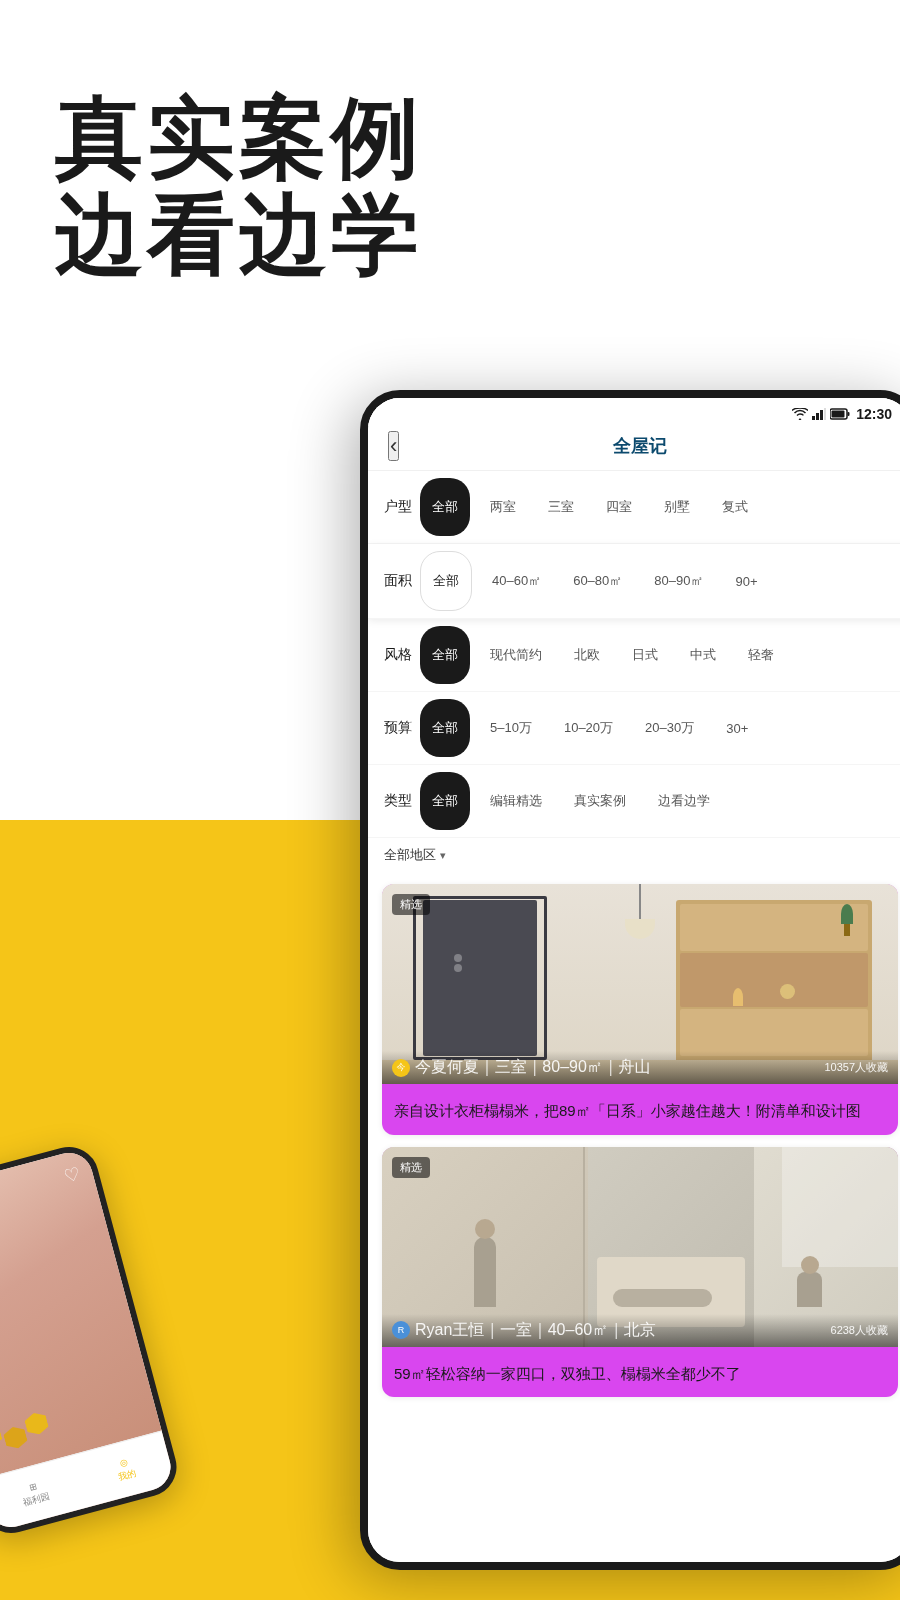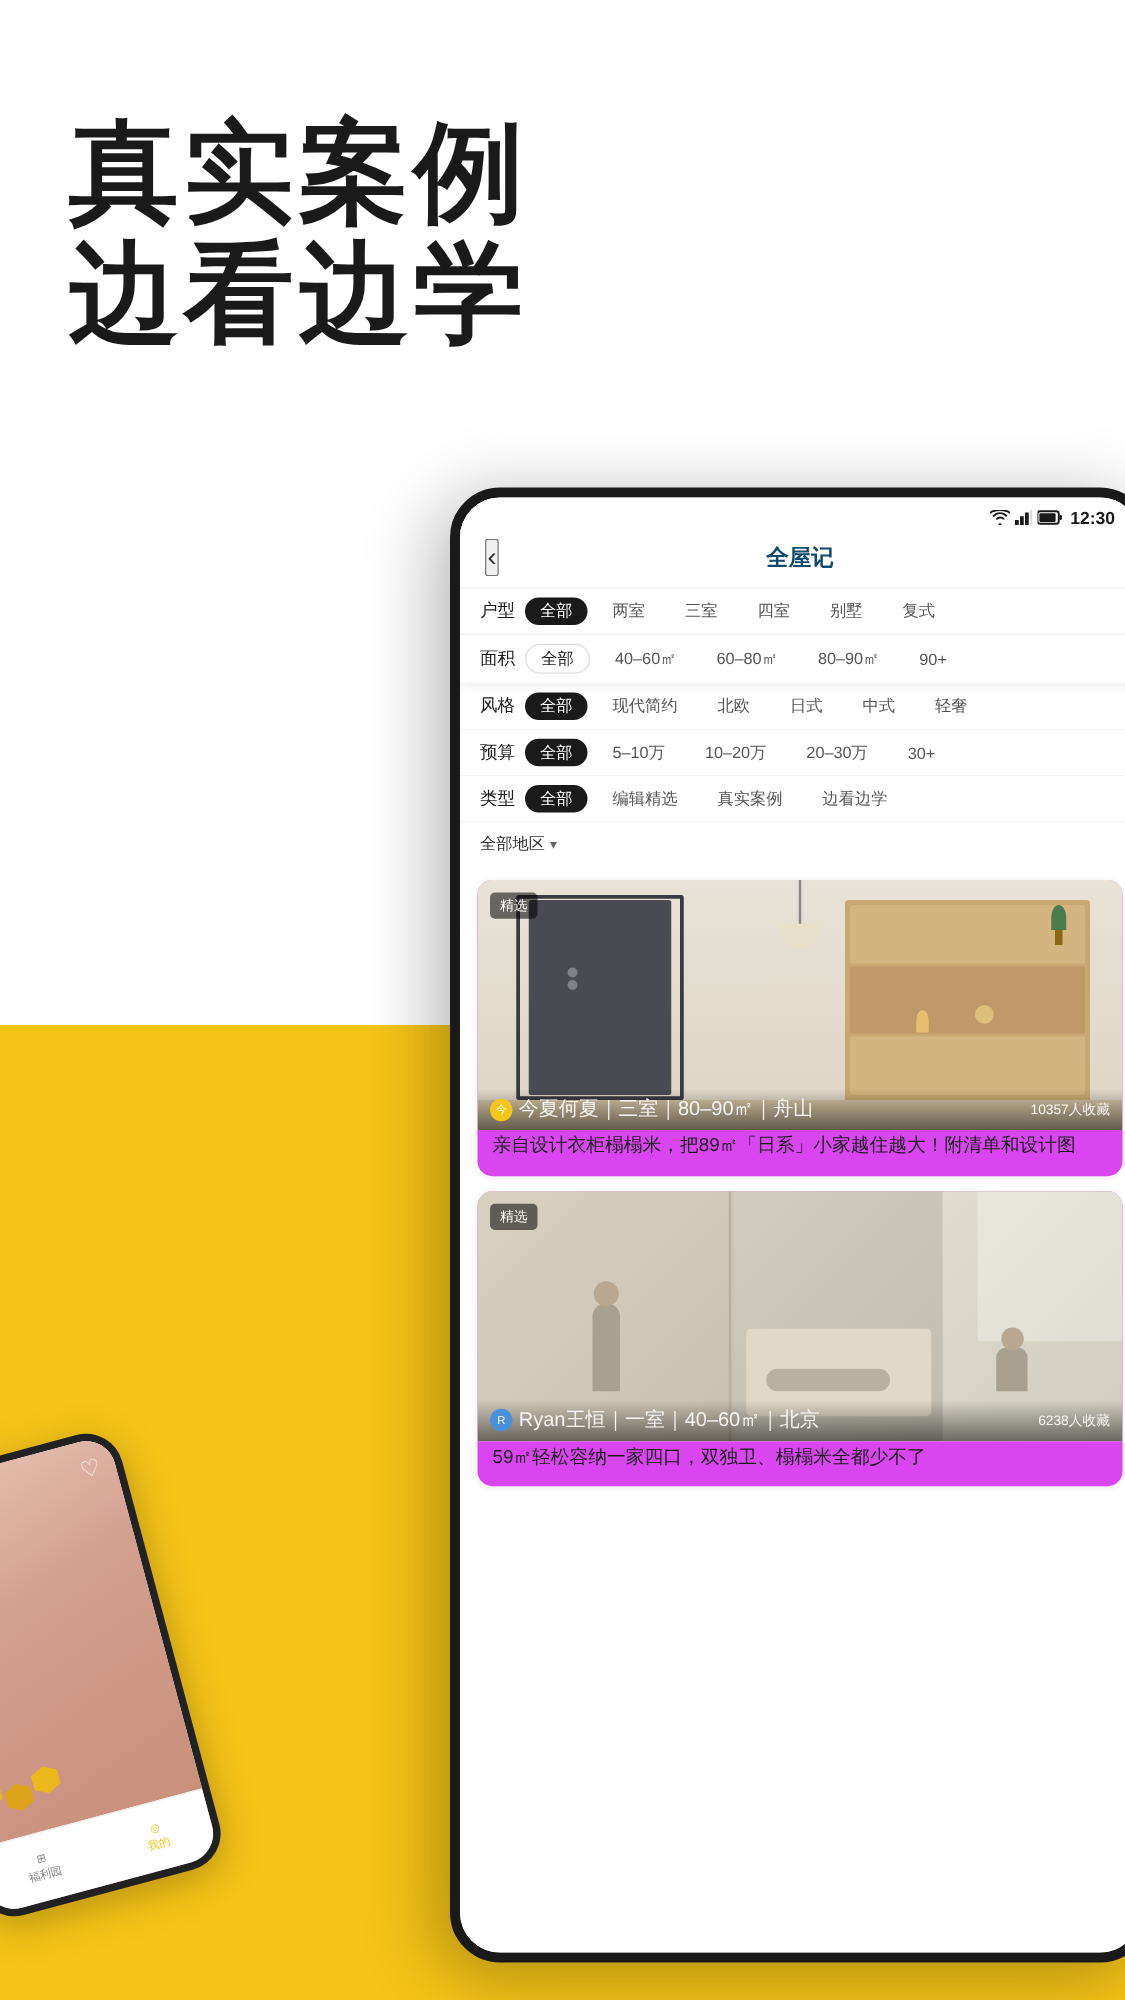--- a/index.html
+++ b/index.html
@@ -187,21 +187,21 @@
       overflow: hidden;
     }
     .filter-label {
       font-size: 14px;
       color: #1a1a1a;
       font-weight: 400;
       white-space: nowrap;
       min-width: 28px;
     }
     .filter-chip {
-      padding: 2px 12px;
+      padding: 20px 12px;
       border-radius: 20px;
       font-size: 13px;
       color: #555;
       background: transparent;
       white-space: nowrap;
       cursor: pointer;
       border: none;
       outline: none;
     }
     .filter-chip.active {
@@ -316,21 +316,21 @@
     }
     .card-meta {
       font-size: 16px;
       color: rgba(255,255,255,0.9);
     }
     .card-saves {
       font-size: 11px;
       color: rgba(255,255,255,0.9);
     }
     .card-title {
-      padding: 2px 12px 12px;
+      padding: 16px 12px 12px;
       font-size: 15px;
       font-weight: 500;
       color: #1a1a1a;
       line-height: 1.5;
     }
     .hex {
       width: 22px;
       height: 22px;
       background: #F5C518;
       clip-path: polygon(50% 0%, 100% 25%, 100% 75%, 50% 100%, 0% 75%, 0% 25%);

